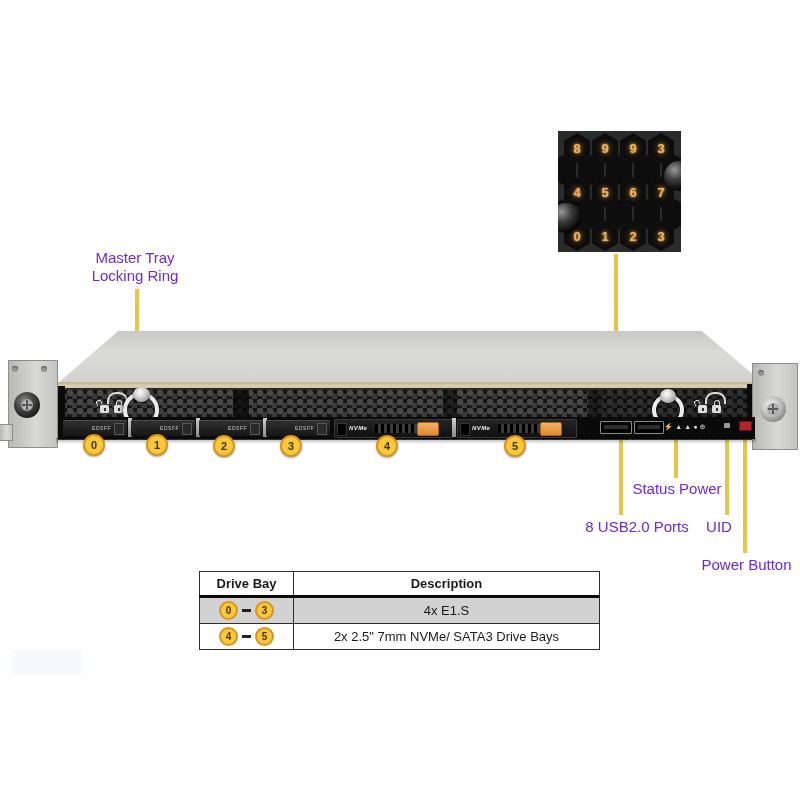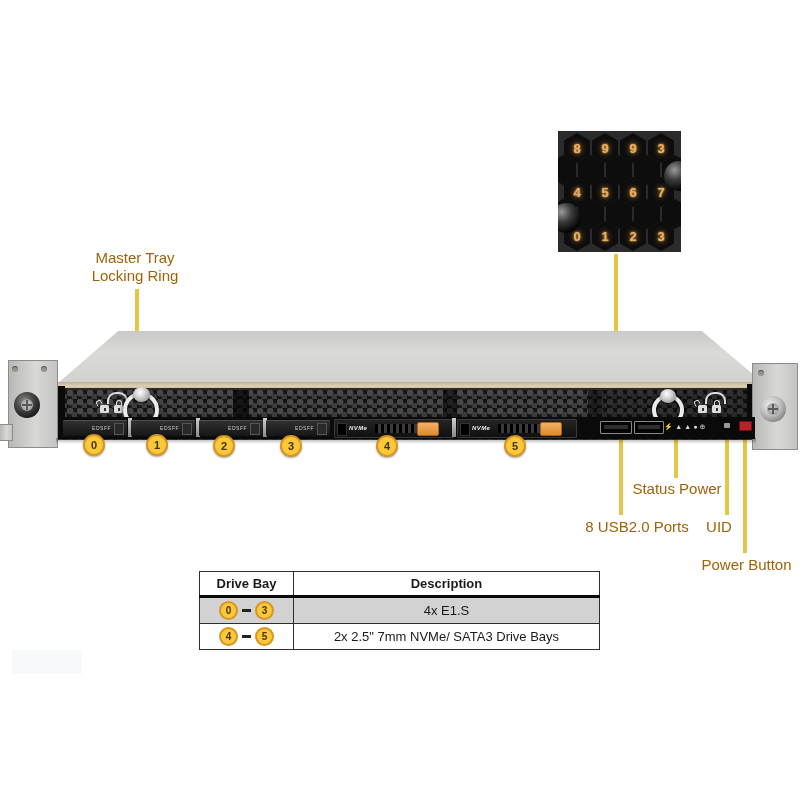--- a/index.html
+++ b/index.html
@@ -1,20 +1,20 @@
 <!DOCTYPE html>
 <html><head>
 <meta charset="utf-8">
 <style>
   html,body{margin:0;padding:0;background:#ffffff;}
   #stage{position:relative;width:800px;height:800px;background:#fff;overflow:hidden;
          font-family:"Liberation Sans", sans-serif;}
 
   
-  .label{position:absolute;color:#a16207;font-size:15px;line-height:18px;text-align:center;}
+  .label{position:absolute;color:#6d28d9;font-size:15px;line-height:18px;text-align:center;}
   .cline{position:absolute;width:4px;background:#E6C547;}
 
   
   .inset{position:absolute;left:558px;top:131px;width:123px;height:121px;background:#2b2b2b;overflow:hidden;}
   .hexrow{display:flex;gap:2px;}
   .hexrow.first{margin-top:2px;}
   .hexrow:not(.first){margin-top:-8px;}
   .hexrow.num{margin-left:6px;}
   .hexrow.off{margin-left:-8px;}
   .hex{width:26px;height:30px;flex:0 0 26px;background:#0d0d0d;

